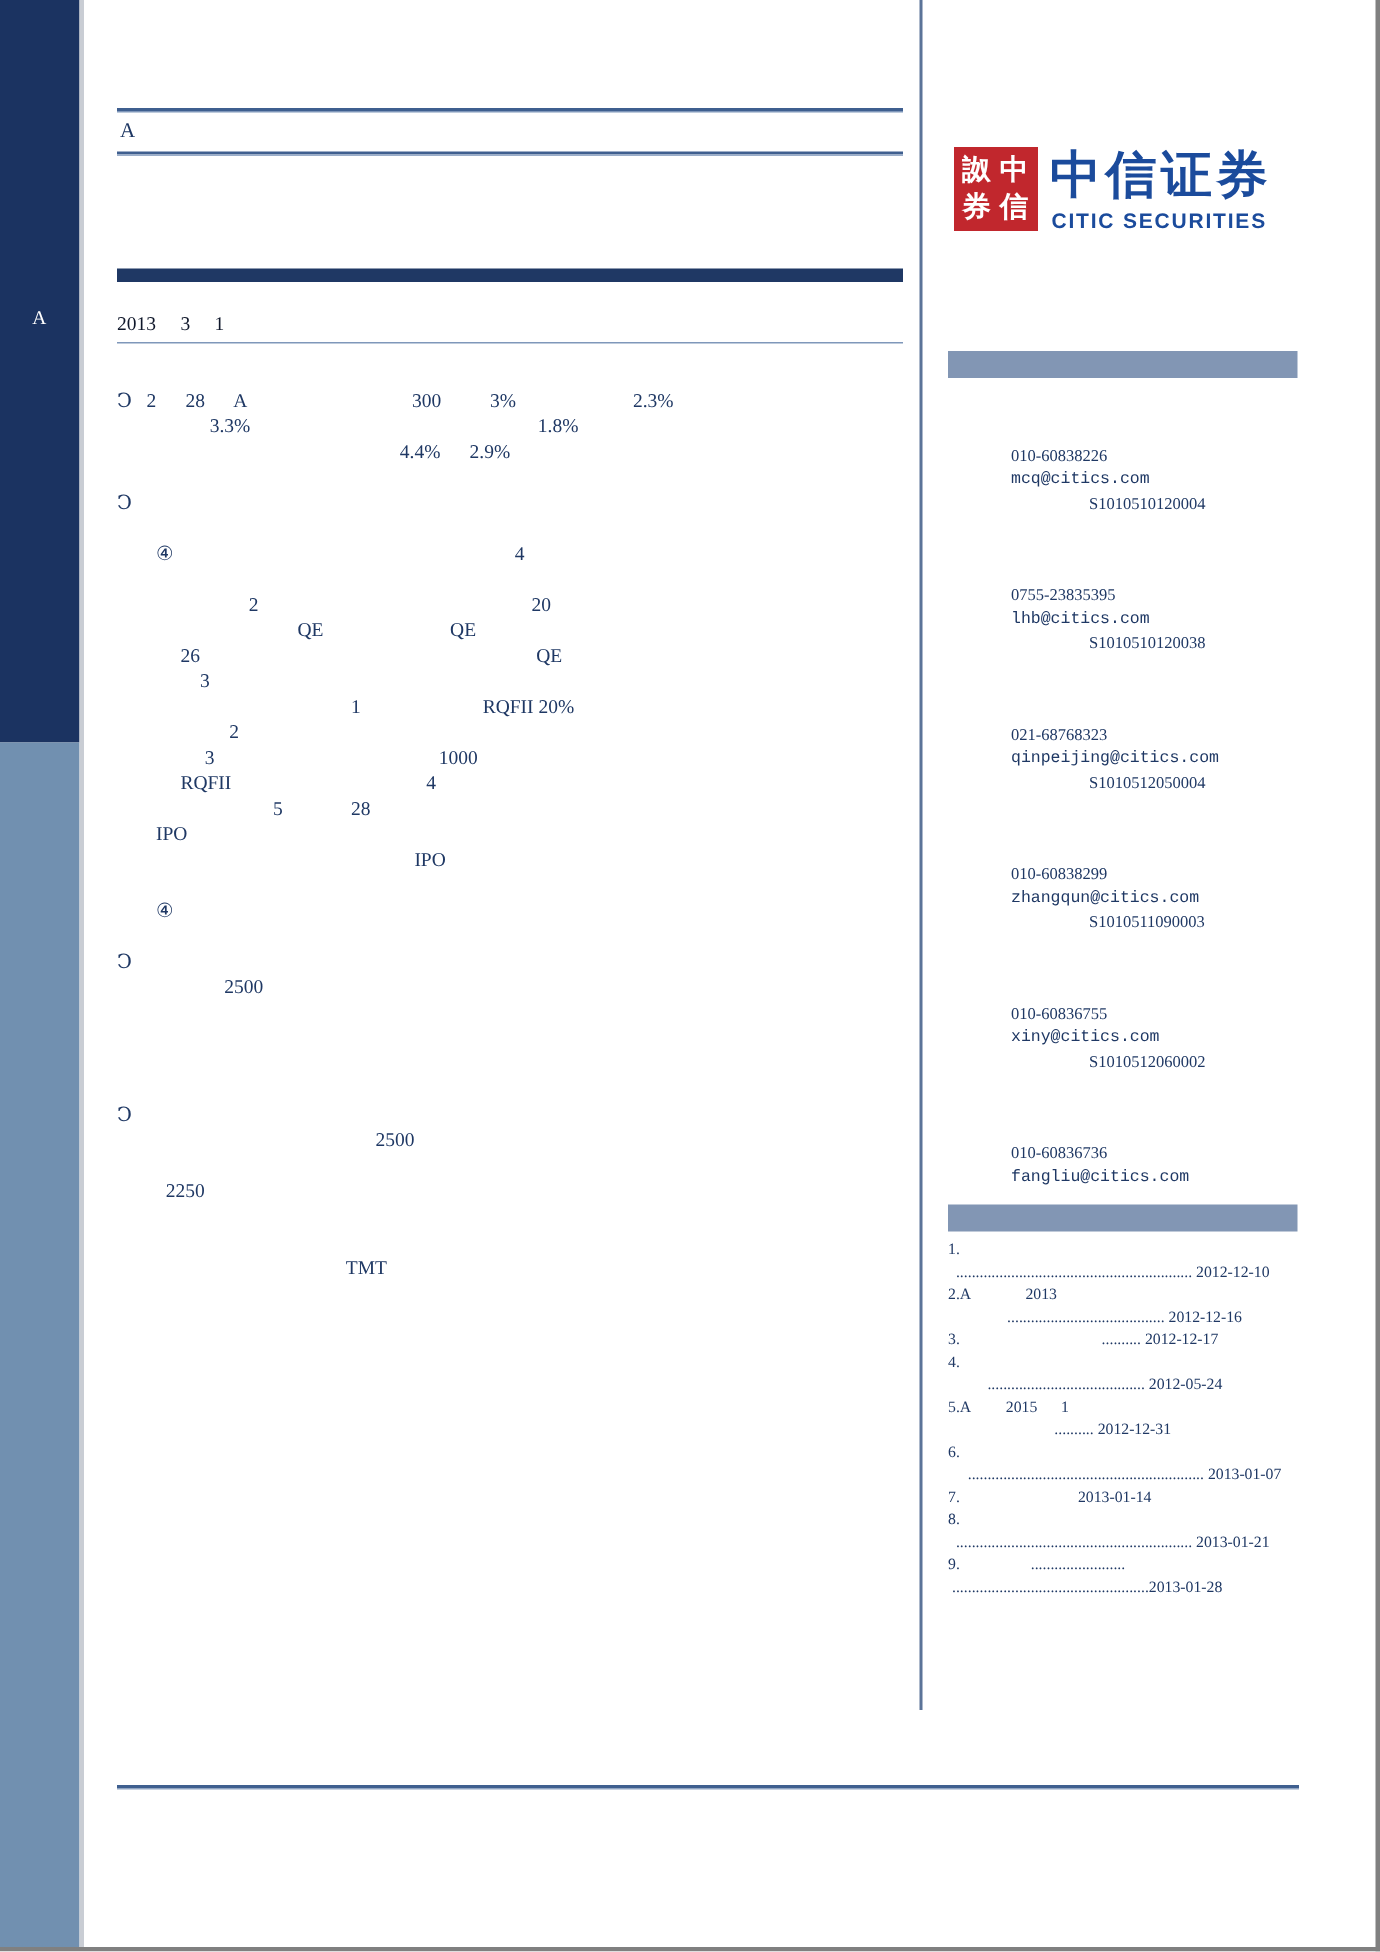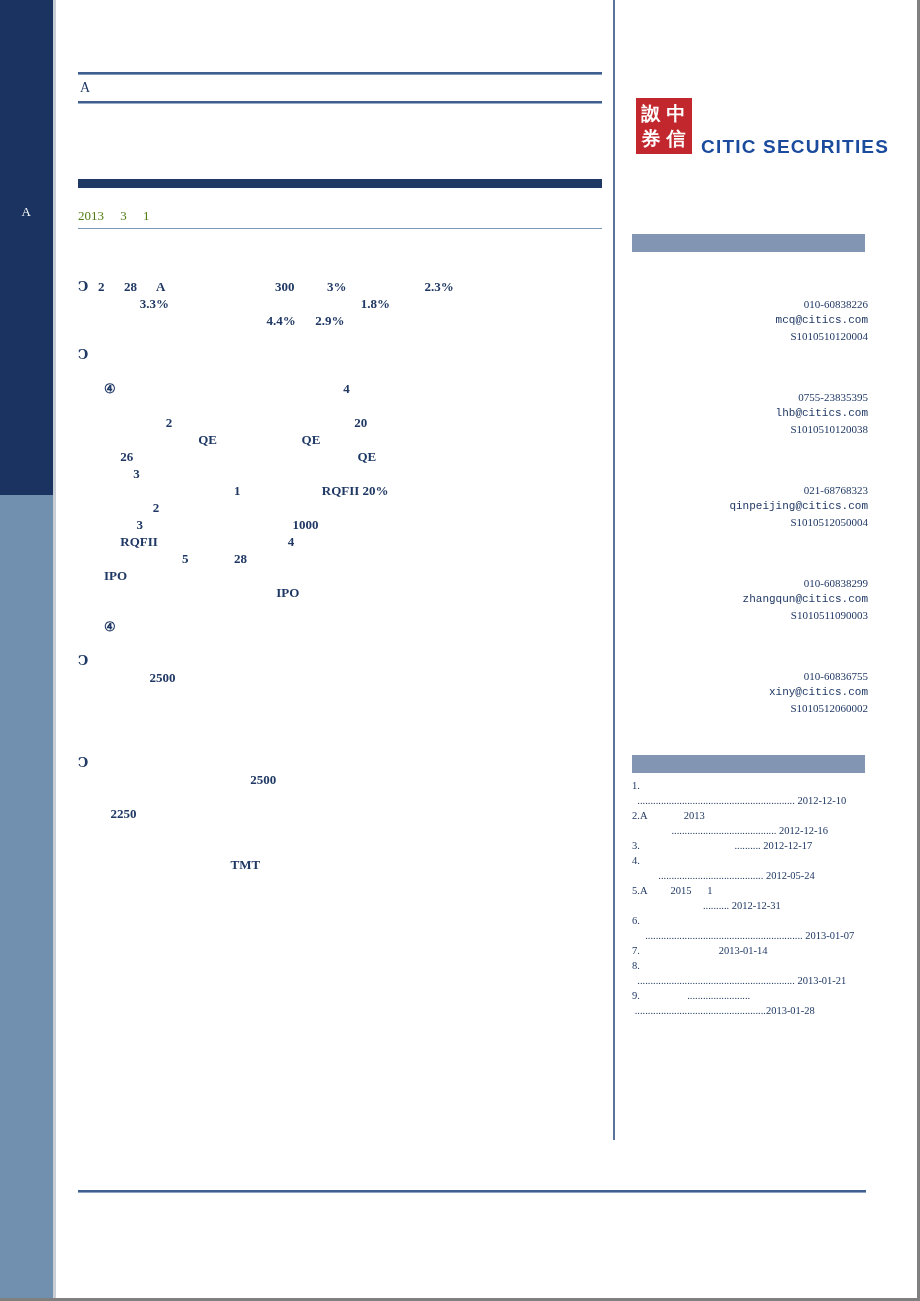--- a/index.html
+++ b/index.html
@@ -106,41 +106,40 @@
     background: #1f3864;
   }
 
   .date-line {
     position: absolute;
     left: 78px;
     top: 206px;
     width: 524px;
     font-size: 13px;
     line-height: 20px;
-    color: #4d7c0f;
+    color: #0f172a;
     white-space: pre;
   }
   .date-rule {
     position: absolute;
     left: 78px;
     top: 228px;
     width: 524px;
     height: 0;
     border-top: 1px solid #7f97ba;
   }
 
   
   .body {
     position: absolute;
     left: 78px;
-    top: 278px;
+    top: 258px;
     width: 528px;
     font-size: 13px;
     line-height: 17px;
-    font-weight: bold;
   }
   .blk { margin-bottom: 0; }
   .ln {
     white-space: pre;
     min-height: 17px;
     font-size: 13px;
     line-height: 17px;
     color: #1f3864;
   }
   .ln.sp { min-height: 17px; }
@@ -199,21 +198,21 @@
     color: #1b4b9c;
     letter-spacing: 3px;
     white-space: nowrap;
   }
   .logo-en {
     position: absolute;
     left: 65px;
     top: 38px;
     font-family: "Liberation Sans", sans-serif;
     font-weight: bold;
-    font-size: 19px;
+    font-size: 14px;
     line-height: 22px;
     letter-spacing: 1.2px;
     color: #1b4b9c;
     white-space: nowrap;
   }
 
   
   .side {
     position: absolute;
     left: 632px;
@@ -225,21 +224,20 @@
     height: 18px;
     background: #8296b4;
   }
   .side-band.second { margin-top: 0; }
 
   .contact {
     font-size: 11px;
     line-height: 16px;
     color: #1f3864;
     white-space: pre;
-    text-align: right;
   }
   .contact .name { padding-left: 10px; }
   .contact .phone { padding-left: 42px; }
   .contact .mail  { padding-left: 42px; font-family: Liberation Mono, monospace; }
   .contact .lic   { padding-left: 94px; }
 
   .reports {
     font-size: 10.5px;
     line-height: 15px;
     color: #1f3864;
@@ -329,36 +327,38 @@
 
   <div class="vdiv"></div>
 
   <div class="logo">
     <div class="logo-seal">
       <span class="cell c1">詉</span>
       <span class="cell c2">中</span>
       <span class="cell c3">券</span>
       <span class="cell c4">信</span>
     </div>
+    <div class="logo-cn">中信证券</div>
     <div class="logo-en">CITIC SECURITIES</div>
   </div>
 
   <div class="side" id="side-root">
       <div class="side-band"></div>
       <div style="height: 28px;"></div>
       <div class="contact"><div class="name">&nbsp;</div><div class="phone">010-60838226</div><div class="mail">mcq@citics.com</div><div class="lic">S1010510120004</div></div>
       <div style="height: 29px;"></div>
       <div class="contact"><div class="name">&nbsp;</div><div class="phone">0755-23835395</div><div class="mail">lhb@citics.com</div><div class="lic">S1010510120038</div></div>
       <div style="height: 29px;"></div>
       <div class="contact"><div class="name">&nbsp;</div><div class="phone">021-68768323</div><div class="mail">qinpeijing@citics.com</div><div class="lic">S1010512050004</div></div>
       <div style="height: 29px;"></div>
       <div class="contact"><div class="name">&nbsp;</div><div class="phone">010-60838299</div><div class="mail">zhangqun@citics.com</div><div class="lic">S1010511090003</div></div>
       <div style="height: 29px;"></div>
       <div class="contact"><div class="name">&nbsp;</div><div class="phone">010-60836755</div><div class="mail">xiny@citics.com</div><div class="lic">S1010512060002</div></div>
       <div style="height: 29px;"></div>
+      <div class="contact"><div class="name">&nbsp;</div><div class="phone">010-60836736</div><div class="mail">fangliu@citics.com</div></div>
       <div style="height: 10px;"></div>
       <div class="side-band second"></div>
       <div style="height: 5px;"></div>
       <div class="reports">
         <div>
           <div class="rep-line">1.</div>
           <div class="rep-line">  ............................................................ 2012-12-10</div>
         </div>
         <div>
           <div class="rep-line">2.A              2013</div>

